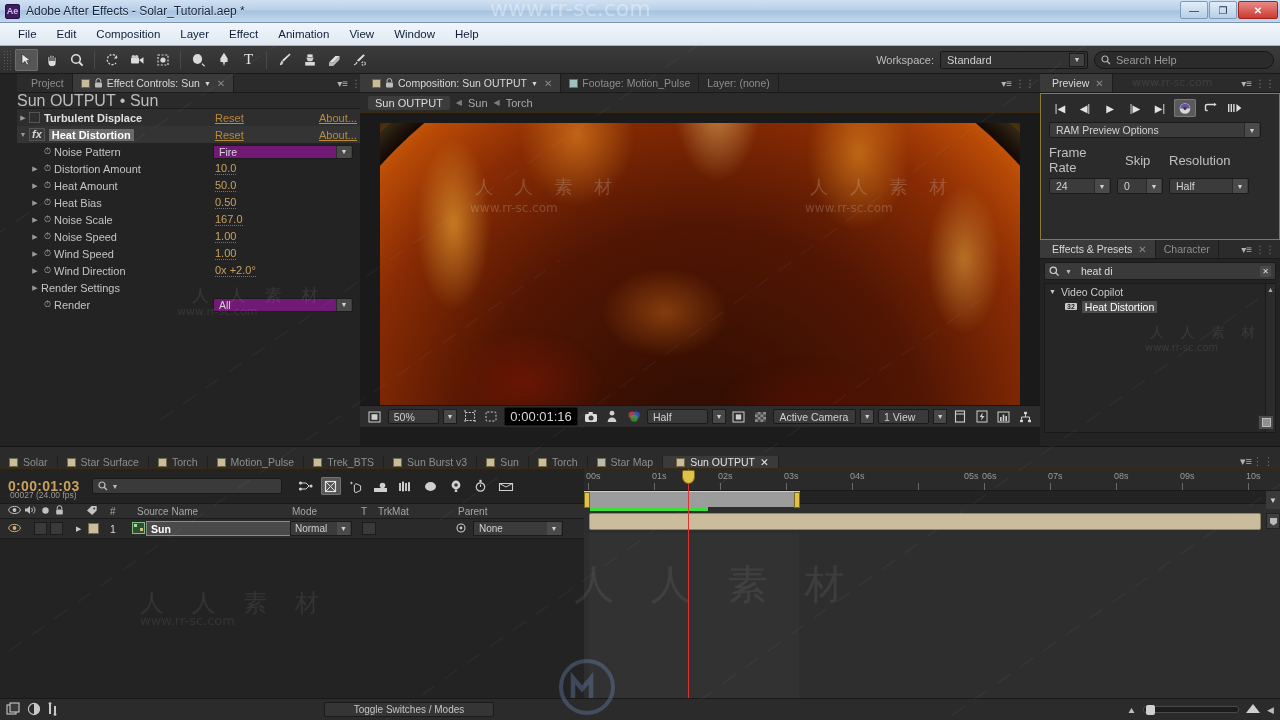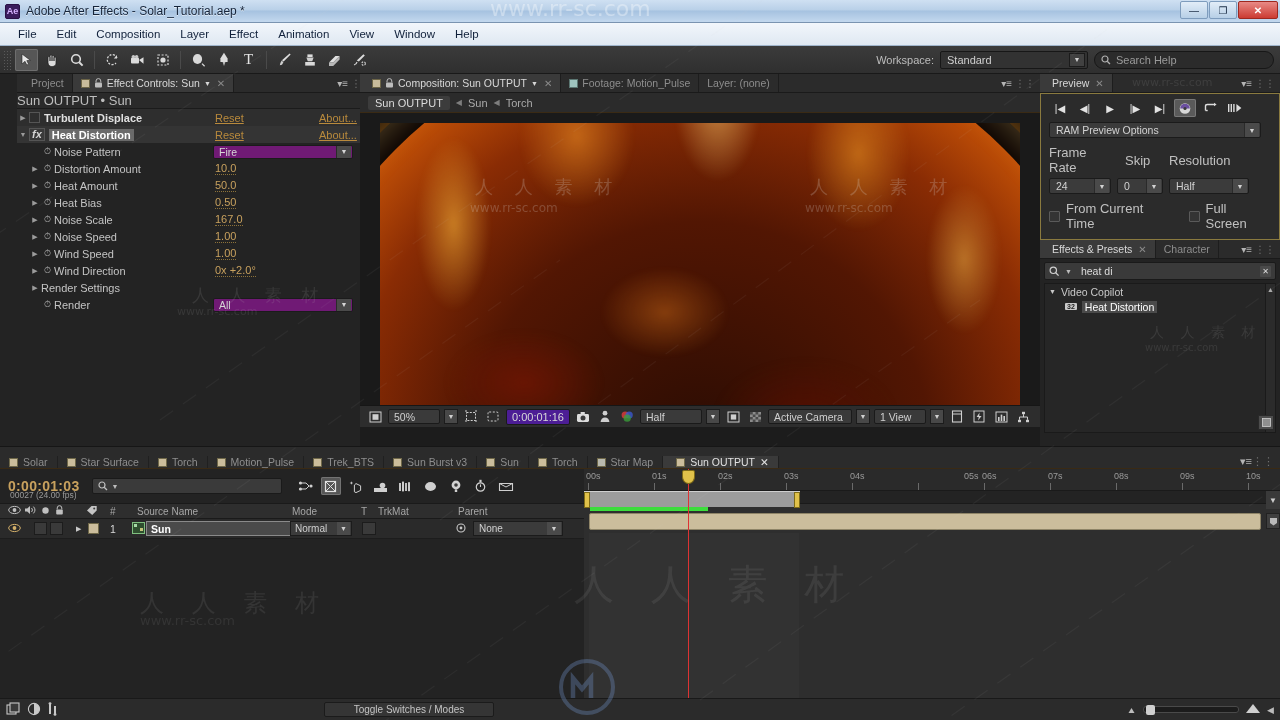--- a/index.html
+++ b/index.html
@@ -90,21 +90,21 @@
   }
   .ptab.active { background:#3a3a3a; color:#d8d8d8; }
   .ptab .x { font-size:10px; color:#8a8a8a; margin-left:2px; }
   .ptab .dot { width:9px; height:9px; background:#c8bb9b; border:1px solid #6d6547; }
   .ptab .dot.teal { background:#9fc4bf; border-color:#5b7672; }
   .pmenu { margin-left:auto; display:flex; align-items:center; padding:0 5px; gap:3px; color:#b4b4b4; font-size:10px; }
 
   
   #effectControls { left:17px; top:74px; width:360px; height:372px; background:#232323;
     border-right:1px solid #161616; }
-  .ec-sub { height:16px; background:#2a2a2a; font-size:13px; color:#bdbdbd;
+  .ec-sub { height:16px; background:#2a2a2a; font-size:16px; color:#bdbdbd;
     display:flex; align-items:center; border-bottom:1px solid #1b1b1b; }
   .ec-body { position:relative; height:336px; overflow:hidden; }
   .ec-row { display:flex; align-items:center; height:17px; font-size:11px; position:relative; }
   .ec-row.header { background:#2e2e2e; }
   .ec-row.header.sel { background:#343434; }
   .arrow { width:12px; text-align:center; color:#9b9b9b; font-size:7px; flex:0 0 12px; }
   .cbox { width:11px; height:11px; border:1px solid #555; background:#2e2e2e; margin-right:4px; }
   .fxbadge { font-style:italic; font-weight:bold; color:#d4d4d4; font-size:11px; margin-right:4px;
              border:1px solid #555; padding:0 2px; line-height:11px; background:#3a3a3a; }
   .ec-name { color:#e0e0e0; font-weight:bold; }
@@ -162,22 +162,22 @@
 
   .viewer-bar {
     position:absolute; left:0; bottom:0; width:680px; height:22px; background:#2d2d2d;
     border-top:1px solid #161616; display:flex; align-items:center; gap:4px; padding:0 6px;
   }
   .vb-box { height:15px; background:#3a3a3a; border:1px solid #1a1a1a; border-radius:2px;
     display:flex; align-items:center; padding:0 5px; font-size:10.5px; color:#d0d0d0; }
   .vb-icn { width:18px; height:16px; display:flex; align-items:center; justify-content:center; color:#cfcfcf; }
   .vb-caret { width:14px; height:15px; background:#484848; border:1px solid #1c1c1c;
     display:flex; align-items:center; justify-content:center; font-size:7px; color:#d0d0d0; }
-  .vb-time { color:#d8d8d8; background:#4c1d95; border:1px solid #1a1a1a; border-radius:2px;
-    padding:1px 5px; font-size:11px; }
+  .vb-time { color:#d8d8d8; background:#000000; border:1px solid #1a1a1a; border-radius:2px;
+    padding:1px 5px; font-size:13px; }
 
   
   #previewPanel { left:1040px; top:74px; width:240px; height:166px; background:#232323; }
   .pv-body { border:1px solid #8a7a3f; height:147px; background:#2b2b2b; }
   .pv-transport { display:flex; align-items:center; gap:3px; padding:5px 6px 3px 8px; }
   .pv-btn { width:22px; height:18px; display:flex; align-items:center; justify-content:center;
     color:#e2e2e2; font-size:10px; border-radius:2px; }
   .pv-btn.on { background:#5a5a5a; box-shadow: inset 0 0 0 1px #787878; }
   .pv-row { display:flex; align-items:center; gap:8px; padding:2px 8px; }
   .pv-select { height:16px; background:#3b3b3b; border:1px solid #1b1b1b; border-radius:2px;
@@ -726,26 +726,20 @@
           <span class="caret">▼</span>
         </span>
         <span class="pv-select" style="width:46px;">
           <span>0</span>
           <span class="caret">▼</span>
         </span>
         <span class="pv-select" style="width:80px;">
           <span>Half</span>
           <span class="caret">▼</span>
         </span>
-      </div>
-      <div class="pv-row" style="gap:6px; padding-top:5px;">
-        <span class="chk"></span>
-        <span class="pv-lbl">From Current Time</span>
-        <span class="chk" style="margin-left:8px;"></span>
-        <span class="pv-lbl">Full Screen</span>
       </div>
     </div>
   </div>
 
   <div class="panel" id="effectsPanel">
     <div class="panel-tabs">
       <div class="ptab active" style="padding-left:12px;">
         <span>Effects &amp; Presets</span>
         <span class="x">✕</span>
       </div>

